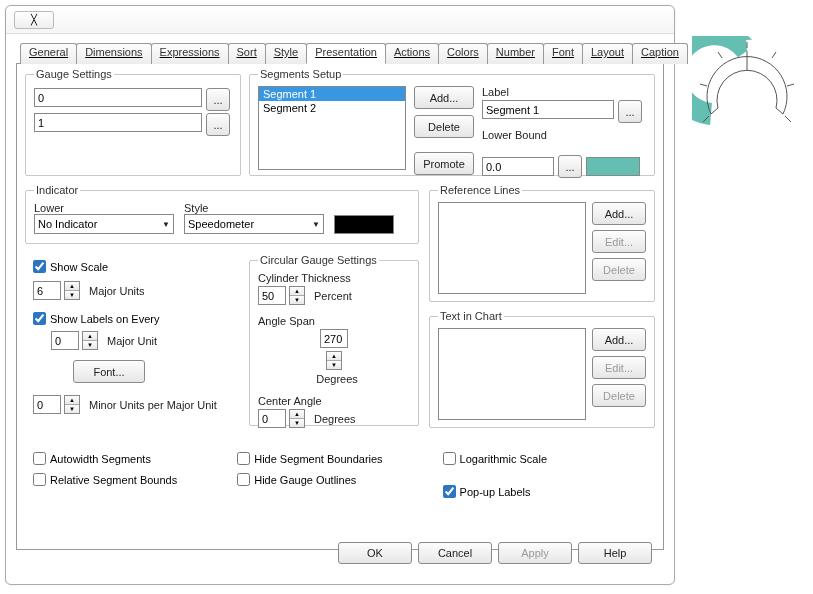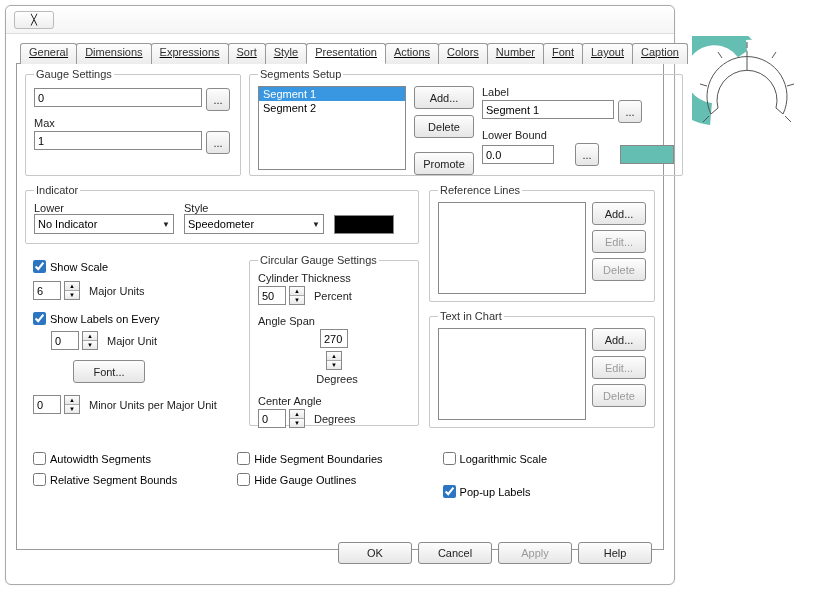--- a/index.html
+++ b/index.html
@@ -223,21 +223,20 @@
     </div>
 
     <div class="tabbody">
 
       <fieldset class="group" style="left:8px; top:4px; width:216px; height:108px;">
         <legend>Gauge Settings</legend>
         <div style="display:flex; gap:4px; margin-top:2px;">
           <input type="text" class="field" style="width: 168px;" value="0">
           <button class="btn small">...</button>
         </div>
-        <div class="lbl" style="margin-top:6px;">Max</div>
         <div style="display:flex; gap:4px; margin-top:2px;">
           <input type="text" class="field" style="width: 168px;" value="1">
           <button class="btn small">...</button>
         </div>
       </fieldset>
 
       <fieldset class="group" style="left:232px; top:4px; width:406px; height:108px;">
         <legend>Segments Setup</legend>
         <div style="display:flex; gap:8px;">
           <div class="listbox" style="width:148px; height:84px;">
@@ -249,21 +248,21 @@
             <button class="btn">Delete</button>
             <button class="btn" style="margin-top:8px;">Promote</button>
           </div>
           <div style="flex:1;">
             <div class="lbl">Label</div>
             <div style="display:flex; gap:4px; margin-top:2px;">
               <input type="text" class="field" style="width: 132px;" value="Segment 1">
               <button class="btn small">...</button>
             </div>
             <div class="lbl" style="margin-top:6px;">Lower Bound</div>
-            <div style="display:flex; gap:21px; margin-top:2px; align-items:center;">
+            <div style="display:flex; gap:4px; margin-top:14px; align-items:center;">
               <input type="text" class="field" style="width: 72px;" value="0.0">
               <button class="btn small">...</button>
               <div class="swatch" style="width:54px;background:#64beb1;border:1px solid #888;height:19px;"></div>
             </div>
           </div>
         </div>
       </fieldset>
 
       <fieldset class="group" style="left:8px; top:120px; width:394px; height:60px;">
         <legend>Indicator</legend>

